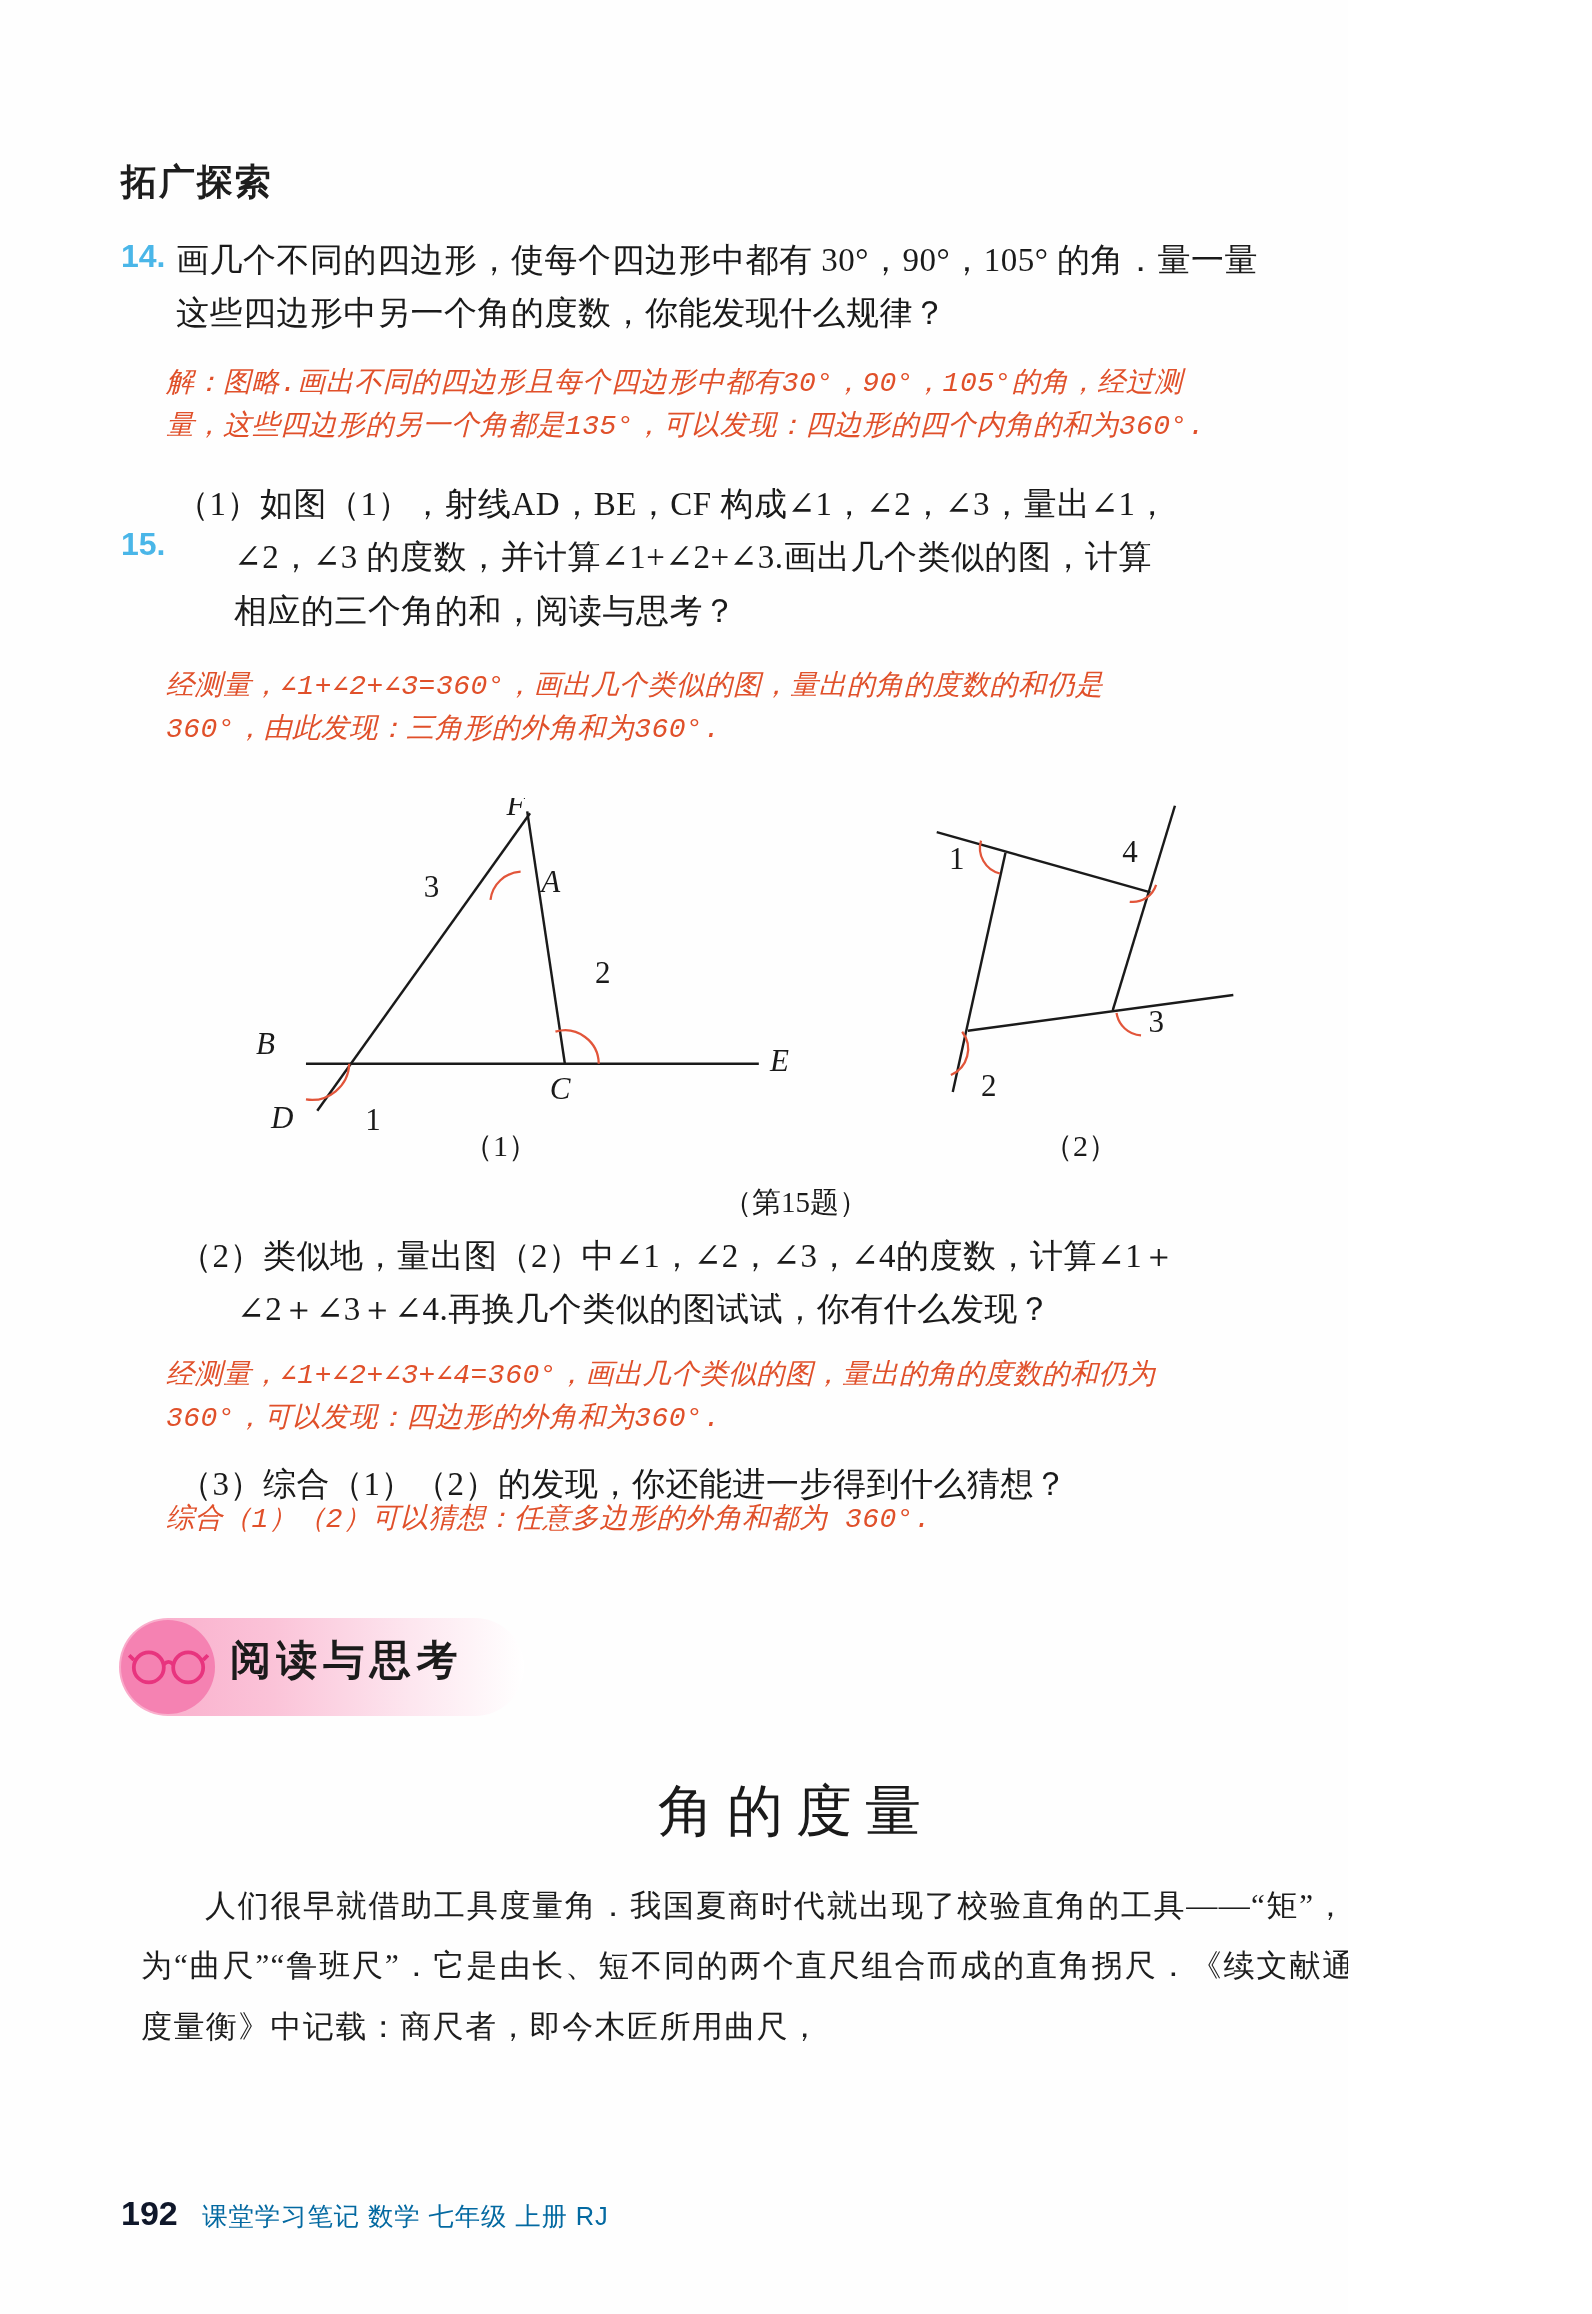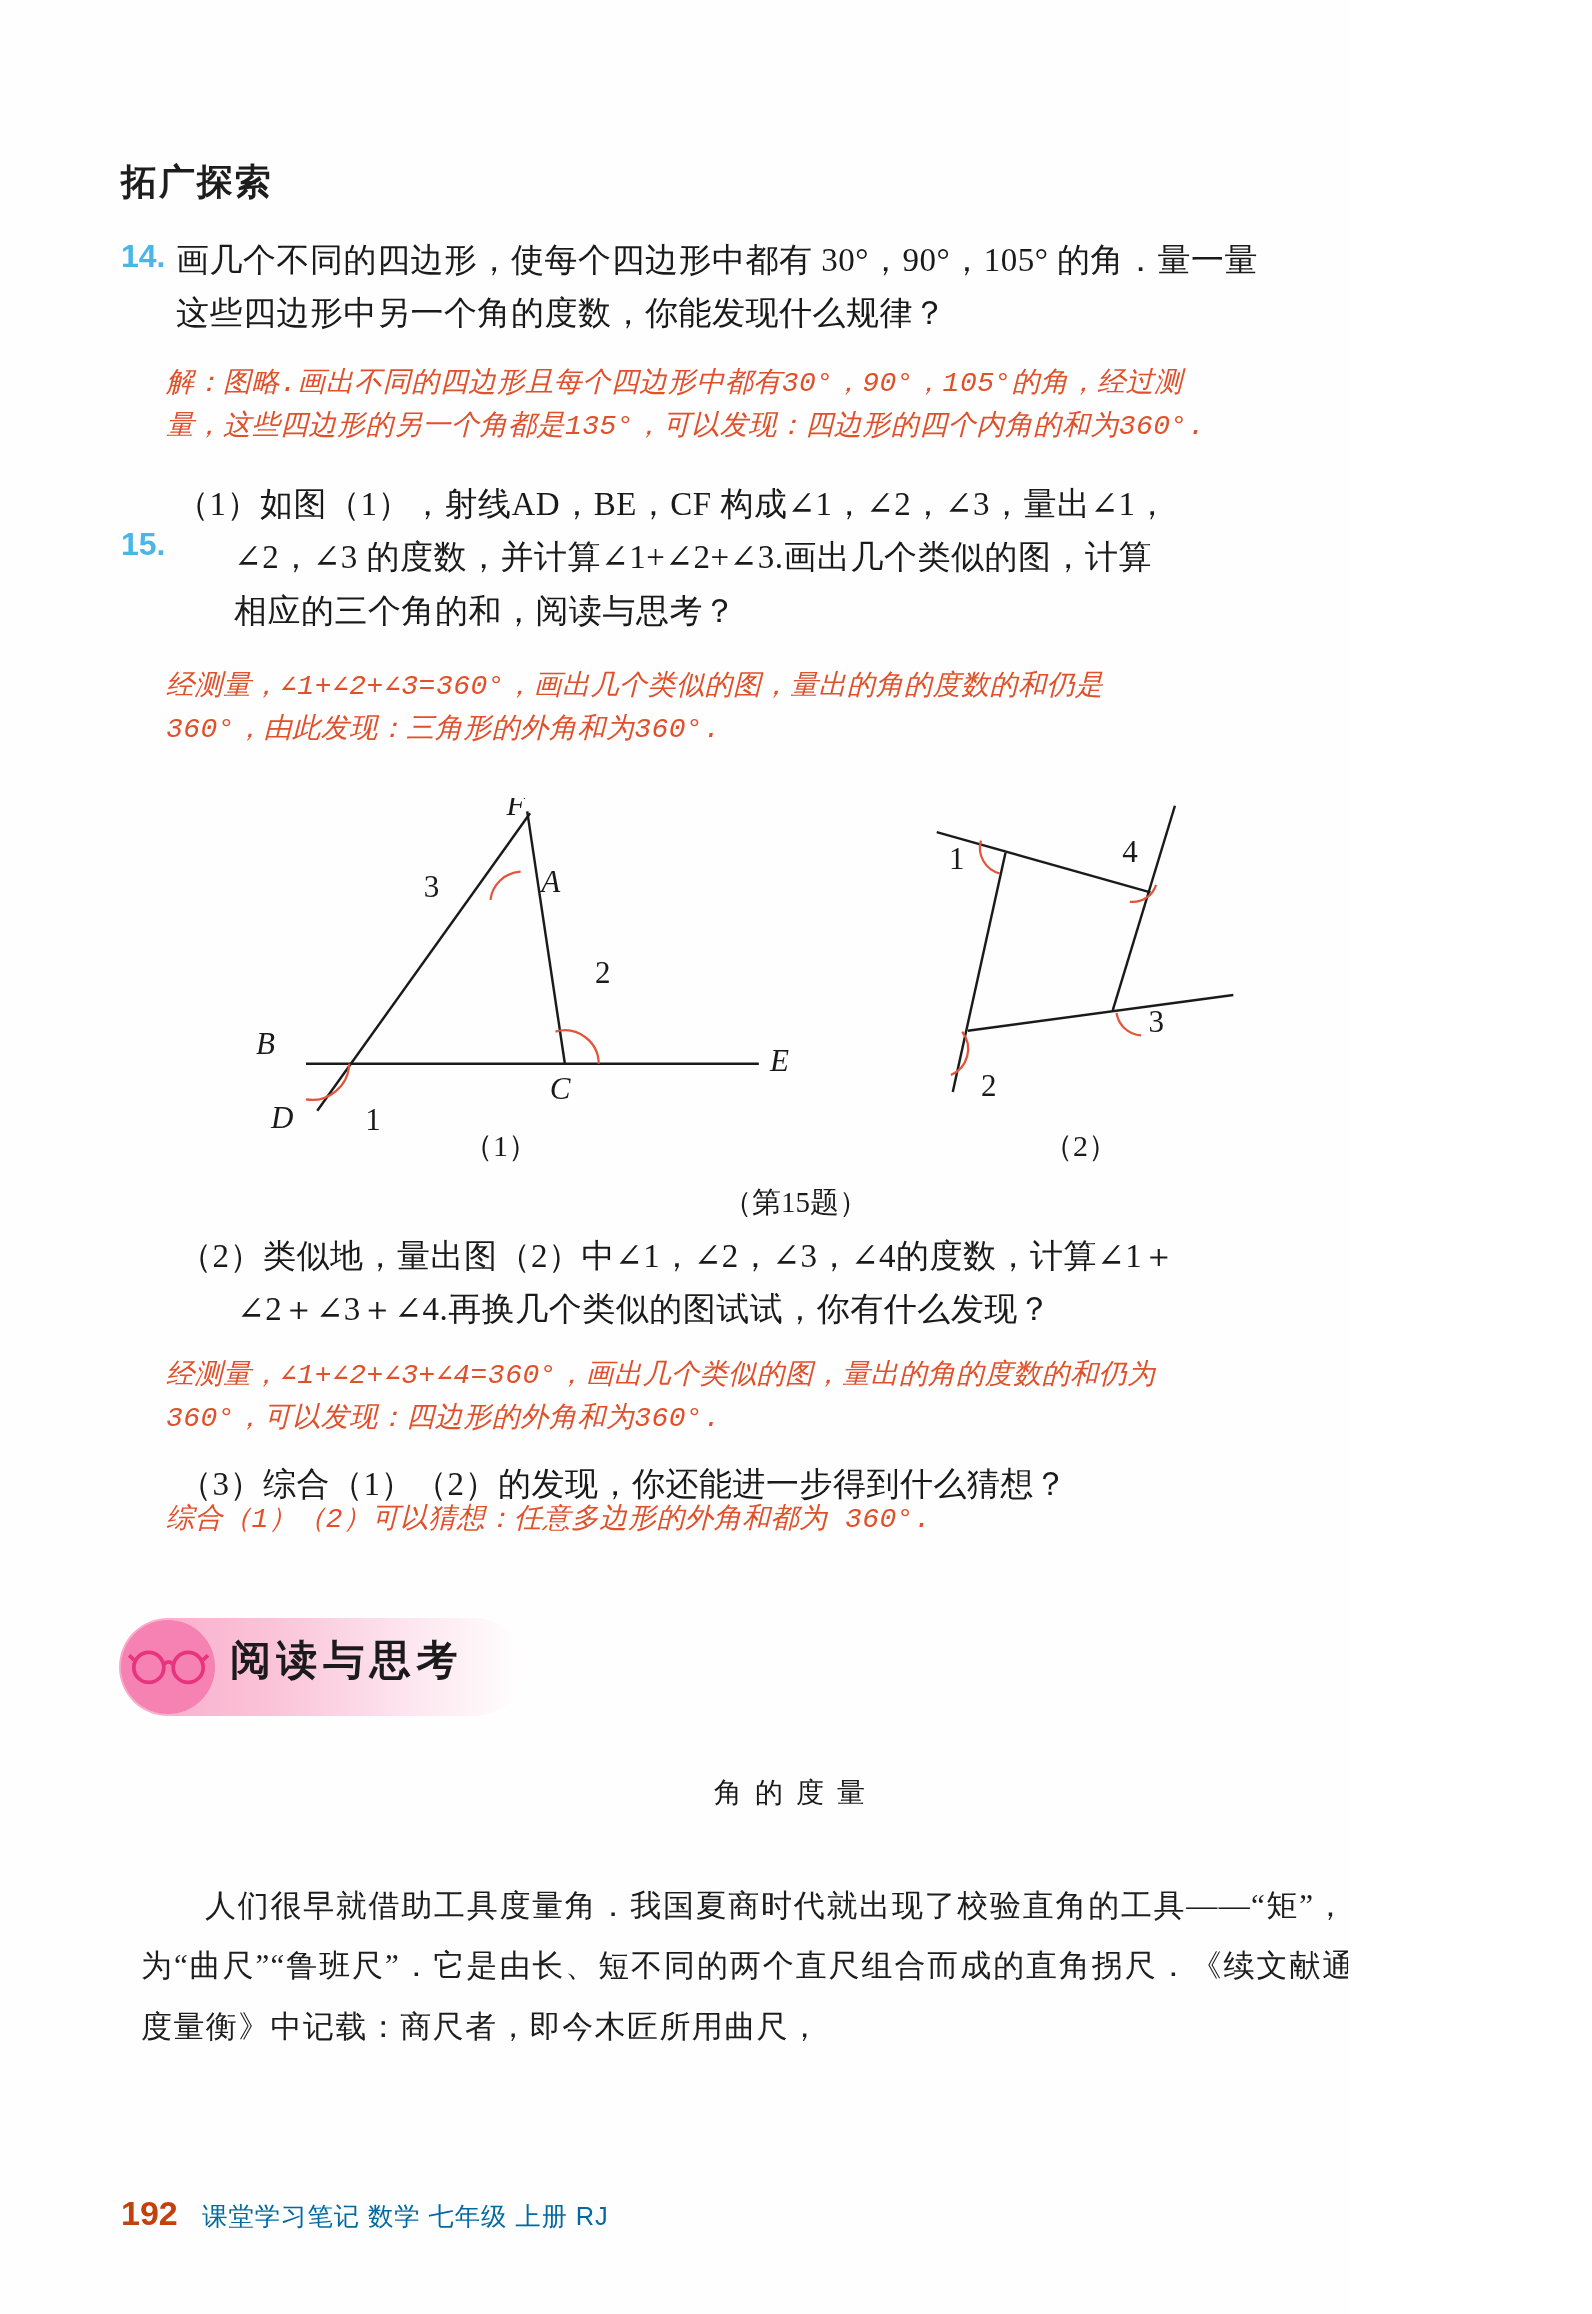--- a/index.html
+++ b/index.html
@@ -130,21 +130,21 @@
     font-size: 41px;
     letter-spacing: 5.6px;
     color: #1b1b1b;
   }
 
   
   #article-title {
     left: 0; top: 1774px;
     width: 1592px;
     text-align: center;
-    font-size: 28px;
+    font-size: 56px;
     letter-spacing: 13px;
     color: #1a1a1a;
     font-family: "Liberation Serif", "DejaVu Serif", serif;
   }
   #article-body {
     left: 141px;
     top: 1876px;
     width: 1337px;
     font-size: 31px;
     line-height: 1.95;
@@ -159,21 +159,21 @@
     left: 121px;
     top: 2194px;
     display: flex;
     align-items: baseline;
     gap: 24.5px;
   }
   #footer .pageno {
     font-family: "Liberation Sans", "DejaVu Sans", sans-serif;
     font-weight: bold;
     font-size: 34px;
-    color: #c2410c;
+    color: #0f172a;
   }
   #footer .ftext {
     font-family: Liberation Sans, sans-serif;
     font-size: 25.4px;
     color: #0369a1;
     letter-spacing: 0.9px;
   }
 </style>
 </head>
 <body>

